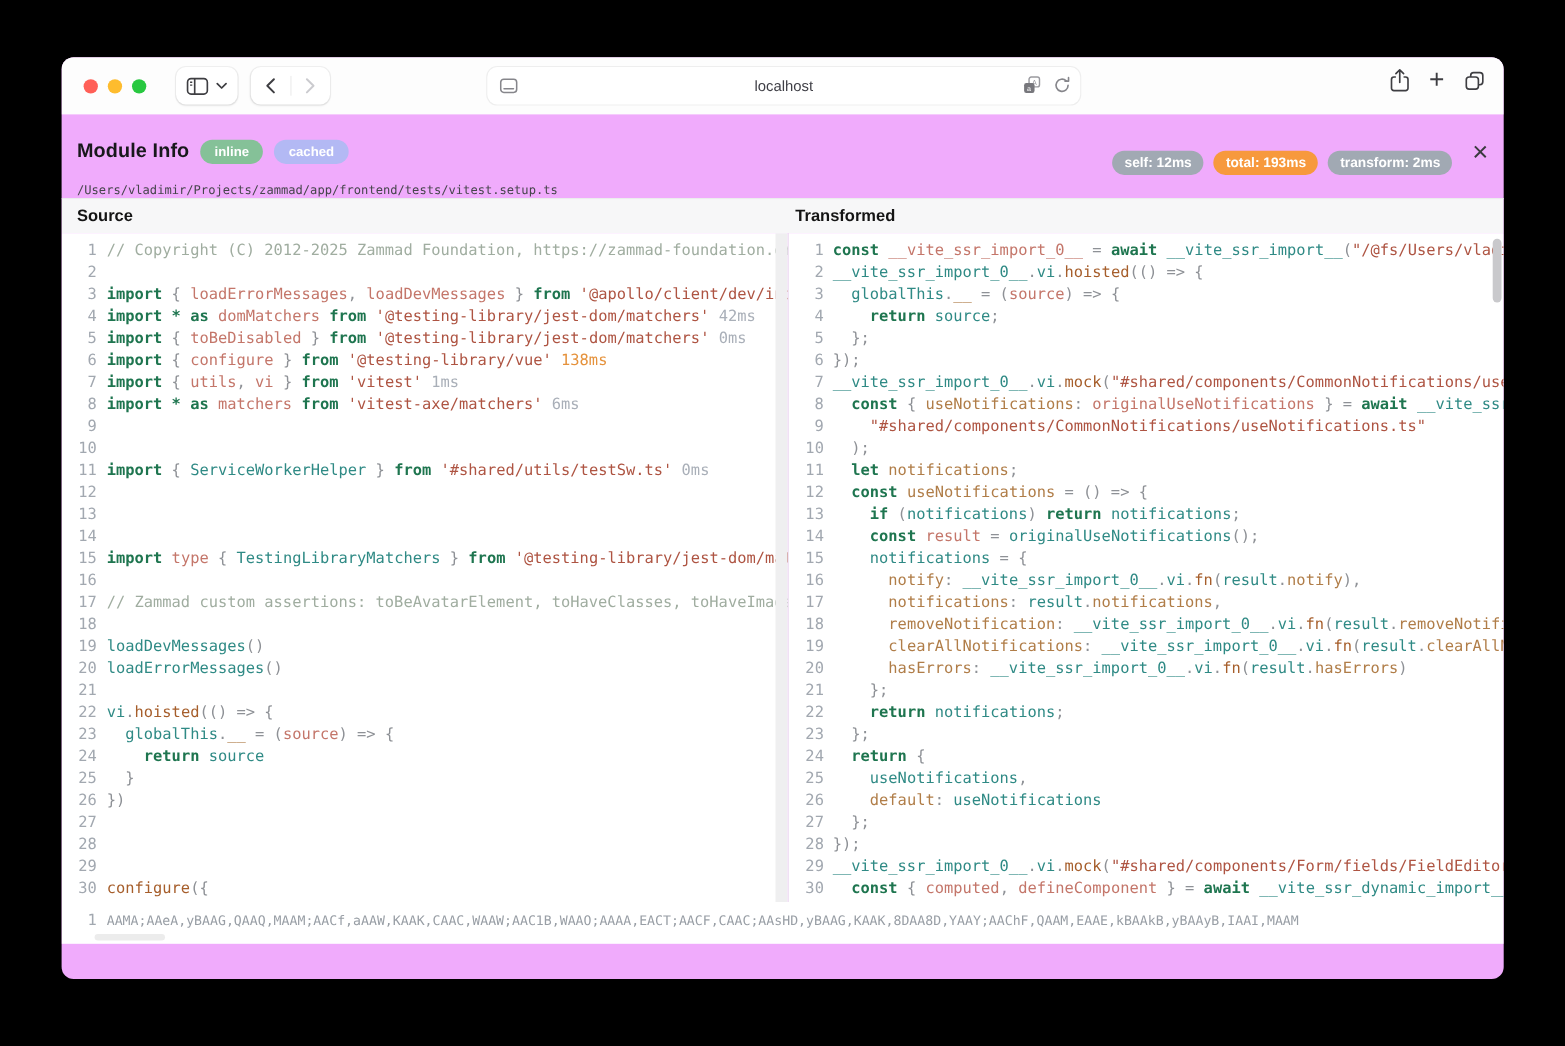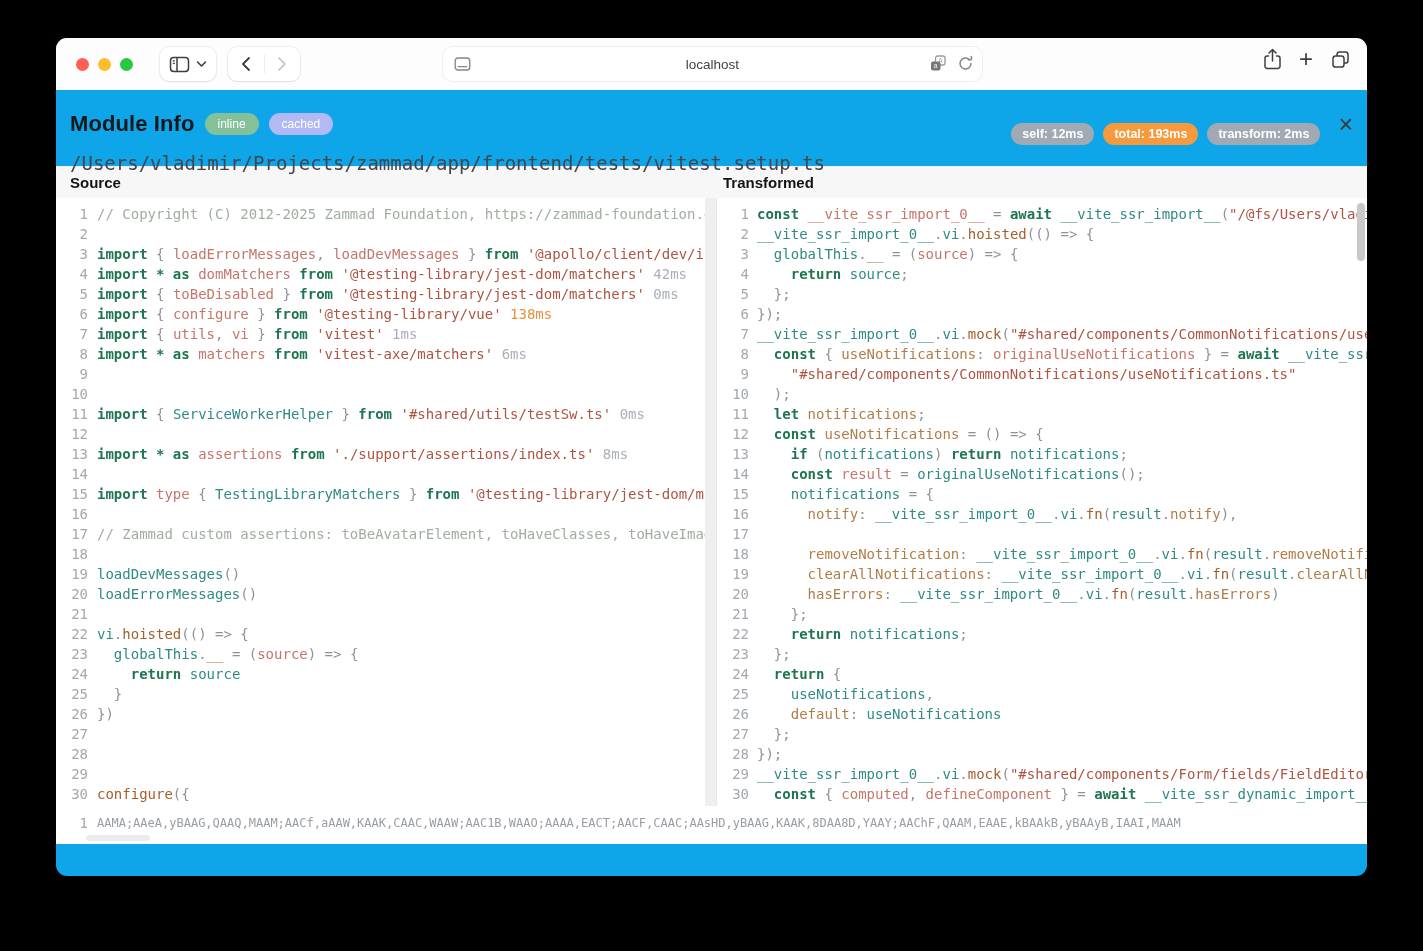--- a/index.html
+++ b/index.html
@@ -1,17 +1,17 @@
 <!DOCTYPE html>
 <html><head>
 <meta charset="utf-8">
 <style>
   * { box-sizing: border-box; margin: 0; padding: 0; }
   html,body { width:1423px; height:951px; background:#000; font-family:"Liberation Sans", sans-serif; overflow:hidden; }
-  .window { position:absolute; left:56px; top:38px; width:1311px; height:838px; background:#0ea5e9; border-radius:11px; overflow:hidden; box-shadow:0 30px 80px rgba(0,0,0,.55); }
+  .window { position:absolute; left:56px; top:52px; width:1311px; height:838px; background:#f0abfc; border-radius:11px; overflow:hidden; box-shadow:0 30px 80px rgba(0,0,0,.55); }
 
   
   .toolbar { height:52px; background:#fdfdfd; display:flex; align-items:center; position:relative; }
   .traffic { display:flex; gap:9px; margin-left:20px; }
   .traffic span { width:13px; height:13px; border-radius:50%; display:block; }
   .tl-red{ background:#ff5f57;} .tl-yellow{ background:#febc2e;} .tl-green{ background:#28c840;}
   .pill { background:#fff; border-radius:9px; box-shadow:0 0 0 1px rgba(0,0,0,.05), 0 1px 2px rgba(0,0,0,.08); height:34px; display:flex; align-items:center; }
   .sidebar-pill { margin-left:27px; padding:0 9px; gap:6px; }
   .nav-pill { margin-left:12px; width:72px; justify-content:space-around; position:relative; }
   .nav-pill .vdiv { position:absolute; left:50%; top:8px; bottom:8px; width:1px; background:#ebebeb; }
@@ -19,26 +19,26 @@
   .url-text { font-size:13.5px; color:#3f3f46; }
   .url-left { position:absolute; left:11px; top:9px; }
   .url-right { position:absolute; right:8px; top:8px; display:flex; align-items:center; gap:9px; }
   .tb-right { position:absolute; right:16px; top:9px; display:flex; align-items:center; gap:17px; }
   .icon-btn { background:none; border:none; cursor:pointer; display:flex; align-items:center; justify-content:center; padding:0; }
   .plus-glyph { font-size:24px; color:#3e3e42; font-weight:300; line-height:1; }
 
   
   .modhead { height:76px; padding:12px 14px 0 14px; }
   .mh-row1 { display:flex; align-items:center; }
-  .mh-title { font-size:22px; font-weight:700; color:#18181b; letter-spacing:.1px; }
-  .badge { border-radius:999px; color:#fff; font-size:12px; font-weight:400; padding:4px 13px; margin-left:10px; }
+  .mh-title { font-size:18px; font-weight:700; color:#18181b; letter-spacing:.1px; }
+  .badge { border-radius:999px; color:#fff; font-size:12px; font-weight:700; padding:4px 13px; margin-left:10px; }
   .mh-right { margin-left:auto; display:flex; align-items:center; }
   .stat { border-radius:999px; color:#fff; font-size:12.5px; font-weight:700; padding:4px 11px; margin-left:9px;margin-top:21px; }
   .close-x { font-size:25px; color:#3a3a3e; font-weight:400; line-height:20px; margin-left:18px; background:none; border:none; cursor:pointer; }
-  .mh-path { margin-top:7px; font-family:"DejaVu Sans Mono", monospace; font-size:19px; color:#45454b; }
+  .mh-path { margin-top:7px; font-family:"DejaVu Sans Mono", monospace; font-size:11px; color:#45454b; }
 
   
   .strip { height:32px; background:#f7f7f8; border-top:1px solid #ececee; display:flex; align-items:center; }
   .strip .ptitle { font-size:15px; font-weight:700; color:#141414; }
   .pheads { }
   .pheads .ptitle:first-child { margin-left:14px; width:647px; }
   .pheads .ptitle:last-child { margin-left:6px; }
 
   
   .panes { display:grid; grid-template-columns:660px 1px 650px; height:608px; }
@@ -189,21 +189,21 @@
         <div class="cl"><span class="ln">3</span><span class="ct"><span class="tk-k">import</span><span class="tk-o"> { </span><span class="tk-i">loadErrorMessages</span><span class="tk-o">, </span><span class="tk-i">loadDevMessages</span><span class="tk-o"> } </span><span class="tk-k">from</span><span class="tk-o"> </span><span class="tk-s">'@apollo/client/dev/index.js'</span></span></div>
         <div class="cl"><span class="ln">4</span><span class="ct"><span class="tk-k">import * as</span><span class="tk-o"> </span><span class="tk-i">domMatchers</span><span class="tk-o"> </span><span class="tk-k">from</span><span class="tk-o"> </span><span class="tk-s">'@testing-library/jest-dom/matchers'</span><span class="tk-tm"> 42ms</span></span></div>
         <div class="cl"><span class="ln">5</span><span class="ct"><span class="tk-k">import</span><span class="tk-o"> { </span><span class="tk-i">toBeDisabled</span><span class="tk-o"> } </span><span class="tk-k">from</span><span class="tk-o"> </span><span class="tk-s">'@testing-library/jest-dom/matchers'</span><span class="tk-tm"> 0ms</span></span></div>
         <div class="cl"><span class="ln">6</span><span class="ct"><span class="tk-k">import</span><span class="tk-o"> { </span><span class="tk-i">configure</span><span class="tk-o"> } </span><span class="tk-k">from</span><span class="tk-o"> </span><span class="tk-s">'@testing-library/vue'</span><span class="tk-to"> 138ms</span></span></div>
         <div class="cl"><span class="ln">7</span><span class="ct"><span class="tk-k">import</span><span class="tk-o"> { </span><span class="tk-i">utils</span><span class="tk-o">, </span><span class="tk-i">vi</span><span class="tk-o"> } </span><span class="tk-k">from</span><span class="tk-o"> </span><span class="tk-s">'vitest'</span><span class="tk-tm"> 1ms</span></span></div>
         <div class="cl"><span class="ln">8</span><span class="ct"><span class="tk-k">import * as</span><span class="tk-o"> </span><span class="tk-i">matchers</span><span class="tk-o"> </span><span class="tk-k">from</span><span class="tk-o"> </span><span class="tk-s">'vitest-axe/matchers'</span><span class="tk-tm"> 6ms</span></span></div>
         <div class="cl"><span class="ln">9</span></div>
         <div class="cl"><span class="ln">10</span><span class="ct"></span></div>
         <div class="cl"><span class="ln">11</span><span class="ct"><span class="tk-k">import</span><span class="tk-o"> { </span><span class="tk-t">ServiceWorkerHelper</span><span class="tk-o"> } </span><span class="tk-k">from</span><span class="tk-o"> </span><span class="tk-s">'#shared/utils/testSw.ts'</span><span class="tk-tm"> 0ms</span></span></div>
         <div class="cl"><span class="ln">12</span><span class="ct"></span></div>
-        <div class="cl"><span class="ln">13</span><span class="ct"><span class="tk-k">import * as</span><span class="tk-o"> </span><span class="tk-i">assertions</span><span class="tk-o"> </span><span class="tk-k">from</span><span class="tk-o"> </span><span class="tk-s">'./support/assertions/index.ts'</span><span class="tk-tm"> 8ms</span></span></div>
+        <div class="cl"><span class="ln">13</span></div>
         <div class="cl"><span class="ln">14</span><span class="ct"></span></div>
         <div class="cl"><span class="ln">15</span><span class="ct"><span class="tk-k">import</span><span class="tk-o"> </span><span class="tk-i">type</span><span class="tk-o"> { </span><span class="tk-t">TestingLibraryMatchers</span><span class="tk-o"> } </span><span class="tk-k">from</span><span class="tk-o"> </span><span class="tk-s">'@testing-library/jest-dom/matchers'</span></span></div>
         <div class="cl"><span class="ln">16</span><span class="ct"></span></div>
         <div class="cl"><span class="ln">17</span><span class="ct"><span class="tk-c">// Zammad custom assertions: toBeAvatarElement, toHaveClasses, toHaveImagePreview</span></span></div>
         <div class="cl"><span class="ln">18</span><span class="ct"></span></div>
         <div class="cl"><span class="ln">19</span><span class="ct"><span class="tk-t">loadDevMessages</span><span class="tk-o">()</span></span></div>
         <div class="cl"><span class="ln">20</span><span class="ct"><span class="tk-t">loadErrorMessages</span><span class="tk-o">()</span></span></div>
         <div class="cl"><span class="ln">21</span><span class="ct"></span></div>
         <div class="cl"><span class="ln">22</span><span class="ct"><span class="tk-t">vi</span><span class="tk-o">.</span><span class="tk-f">hoisted</span><span class="tk-o">(() =&gt; {</span></span></div>
         <div class="cl"><span class="ln">23</span><span class="ct"><span class="tk-o">  </span><span class="tk-t">globalThis</span><span class="tk-o">.</span><span class="tk-p">__</span><span class="tk-o"> = (</span><span class="tk-i">source</span><span class="tk-o">) =&gt; {</span></span></div>
@@ -227,21 +227,21 @@
         <div class="cl"><span class="ln">7</span><span class="ct"><span class="tk-t">__vite_ssr_import_0__</span><span class="tk-o">.</span><span class="tk-t">vi</span><span class="tk-o">.</span><span class="tk-f">mock</span><span class="tk-o">(</span><span class="tk-s">"#shared/components/CommonNotifications/useNotifications.ts"</span></span></div>
         <div class="cl"><span class="ln">8</span><span class="ct"><span class="tk-o">  </span><span class="tk-k">const</span><span class="tk-o"> { </span><span class="tk-p">useNotifications</span><span class="tk-o">: </span><span class="tk-i">originalUseNotifications</span><span class="tk-o"> } = </span><span class="tk-k">await</span><span class="tk-o"> </span><span class="tk-t">__vite_ssr_dynamic_import__</span></span></div>
         <div class="cl"><span class="ln">9</span><span class="ct"><span class="tk-o">    </span><span class="tk-s">"#shared/components/CommonNotifications/useNotifications.ts"</span></span></div>
         <div class="cl"><span class="ln">10</span><span class="ct"><span class="tk-o">  );</span></span></div>
         <div class="cl"><span class="ln">11</span><span class="ct"><span class="tk-o">  </span><span class="tk-k">let</span><span class="tk-o"> </span><span class="tk-p">notifications</span><span class="tk-o">;</span></span></div>
         <div class="cl"><span class="ln">12</span><span class="ct"><span class="tk-o">  </span><span class="tk-k">const</span><span class="tk-o"> </span><span class="tk-p">useNotifications</span><span class="tk-o"> = () =&gt; {</span></span></div>
         <div class="cl"><span class="ln">13</span><span class="ct"><span class="tk-o">    </span><span class="tk-k">if</span><span class="tk-o"> (</span><span class="tk-t">notifications</span><span class="tk-o">) </span><span class="tk-k">return</span><span class="tk-o"> </span><span class="tk-t">notifications</span><span class="tk-o">;</span></span></div>
         <div class="cl"><span class="ln">14</span><span class="ct"><span class="tk-o">    </span><span class="tk-k">const</span><span class="tk-o"> </span><span class="tk-i">result</span><span class="tk-o"> = </span><span class="tk-t">originalUseNotifications</span><span class="tk-o">();</span></span></div>
         <div class="cl"><span class="ln">15</span><span class="ct"><span class="tk-o">    </span><span class="tk-t">notifications</span><span class="tk-o"> = {</span></span></div>
         <div class="cl"><span class="ln">16</span><span class="ct"><span class="tk-o">      </span><span class="tk-p">notify</span><span class="tk-o">: </span><span class="tk-t">__vite_ssr_import_0__</span><span class="tk-o">.</span><span class="tk-t">vi</span><span class="tk-o">.</span><span class="tk-f">fn</span><span class="tk-o">(</span><span class="tk-t">result</span><span class="tk-o">.</span><span class="tk-p">notify</span><span class="tk-o">),</span></span></div>
-        <div class="cl"><span class="ln">17</span></div>
+        <div class="cl"><span class="ln">17</span><span class="ct"><span class="tk-o">      </span><span class="tk-p">notifications</span><span class="tk-o">: </span><span class="tk-t">result</span><span class="tk-o">.</span><span class="tk-p">notifications</span><span class="tk-o">,</span></span></div>
         <div class="cl"><span class="ln">18</span><span class="ct"><span class="tk-o">      </span><span class="tk-p">removeNotification</span><span class="tk-o">: </span><span class="tk-t">__vite_ssr_import_0__</span><span class="tk-o">.</span><span class="tk-t">vi</span><span class="tk-o">.</span><span class="tk-f">fn</span><span class="tk-o">(</span><span class="tk-t">result</span><span class="tk-o">.</span><span class="tk-p">removeNotification</span></span></div>
         <div class="cl"><span class="ln">19</span><span class="ct"><span class="tk-o">      </span><span class="tk-p">clearAllNotifications</span><span class="tk-o">: </span><span class="tk-t">__vite_ssr_import_0__</span><span class="tk-o">.</span><span class="tk-t">vi</span><span class="tk-o">.</span><span class="tk-f">fn</span><span class="tk-o">(</span><span class="tk-t">result</span><span class="tk-o">.</span><span class="tk-p">clearAllNotifications</span></span></div>
         <div class="cl"><span class="ln">20</span><span class="ct"><span class="tk-o">      </span><span class="tk-p">hasErrors</span><span class="tk-o">: </span><span class="tk-t">__vite_ssr_import_0__</span><span class="tk-o">.</span><span class="tk-t">vi</span><span class="tk-o">.</span><span class="tk-f">fn</span><span class="tk-o">(</span><span class="tk-t">result</span><span class="tk-o">.</span><span class="tk-p">hasErrors</span><span class="tk-o">)</span></span></div>
         <div class="cl"><span class="ln">21</span><span class="ct"><span class="tk-o">    };</span></span></div>
         <div class="cl"><span class="ln">22</span><span class="ct"><span class="tk-o">    </span><span class="tk-k">return</span><span class="tk-o"> </span><span class="tk-t">notifications</span><span class="tk-o">;</span></span></div>
         <div class="cl"><span class="ln">23</span><span class="ct"><span class="tk-o">  };</span></span></div>
         <div class="cl"><span class="ln">24</span><span class="ct"><span class="tk-o">  </span><span class="tk-k">return</span><span class="tk-o"> {</span></span></div>
         <div class="cl"><span class="ln">25</span><span class="ct"><span class="tk-o">    </span><span class="tk-t">useNotifications</span><span class="tk-o">,</span></span></div>
         <div class="cl"><span class="ln">26</span><span class="ct"><span class="tk-o">    </span><span class="tk-p">default</span><span class="tk-o">: </span><span class="tk-t">useNotifications</span></span></div>
         <div class="cl"><span class="ln">27</span><span class="ct"><span class="tk-o">  };</span></span></div>

